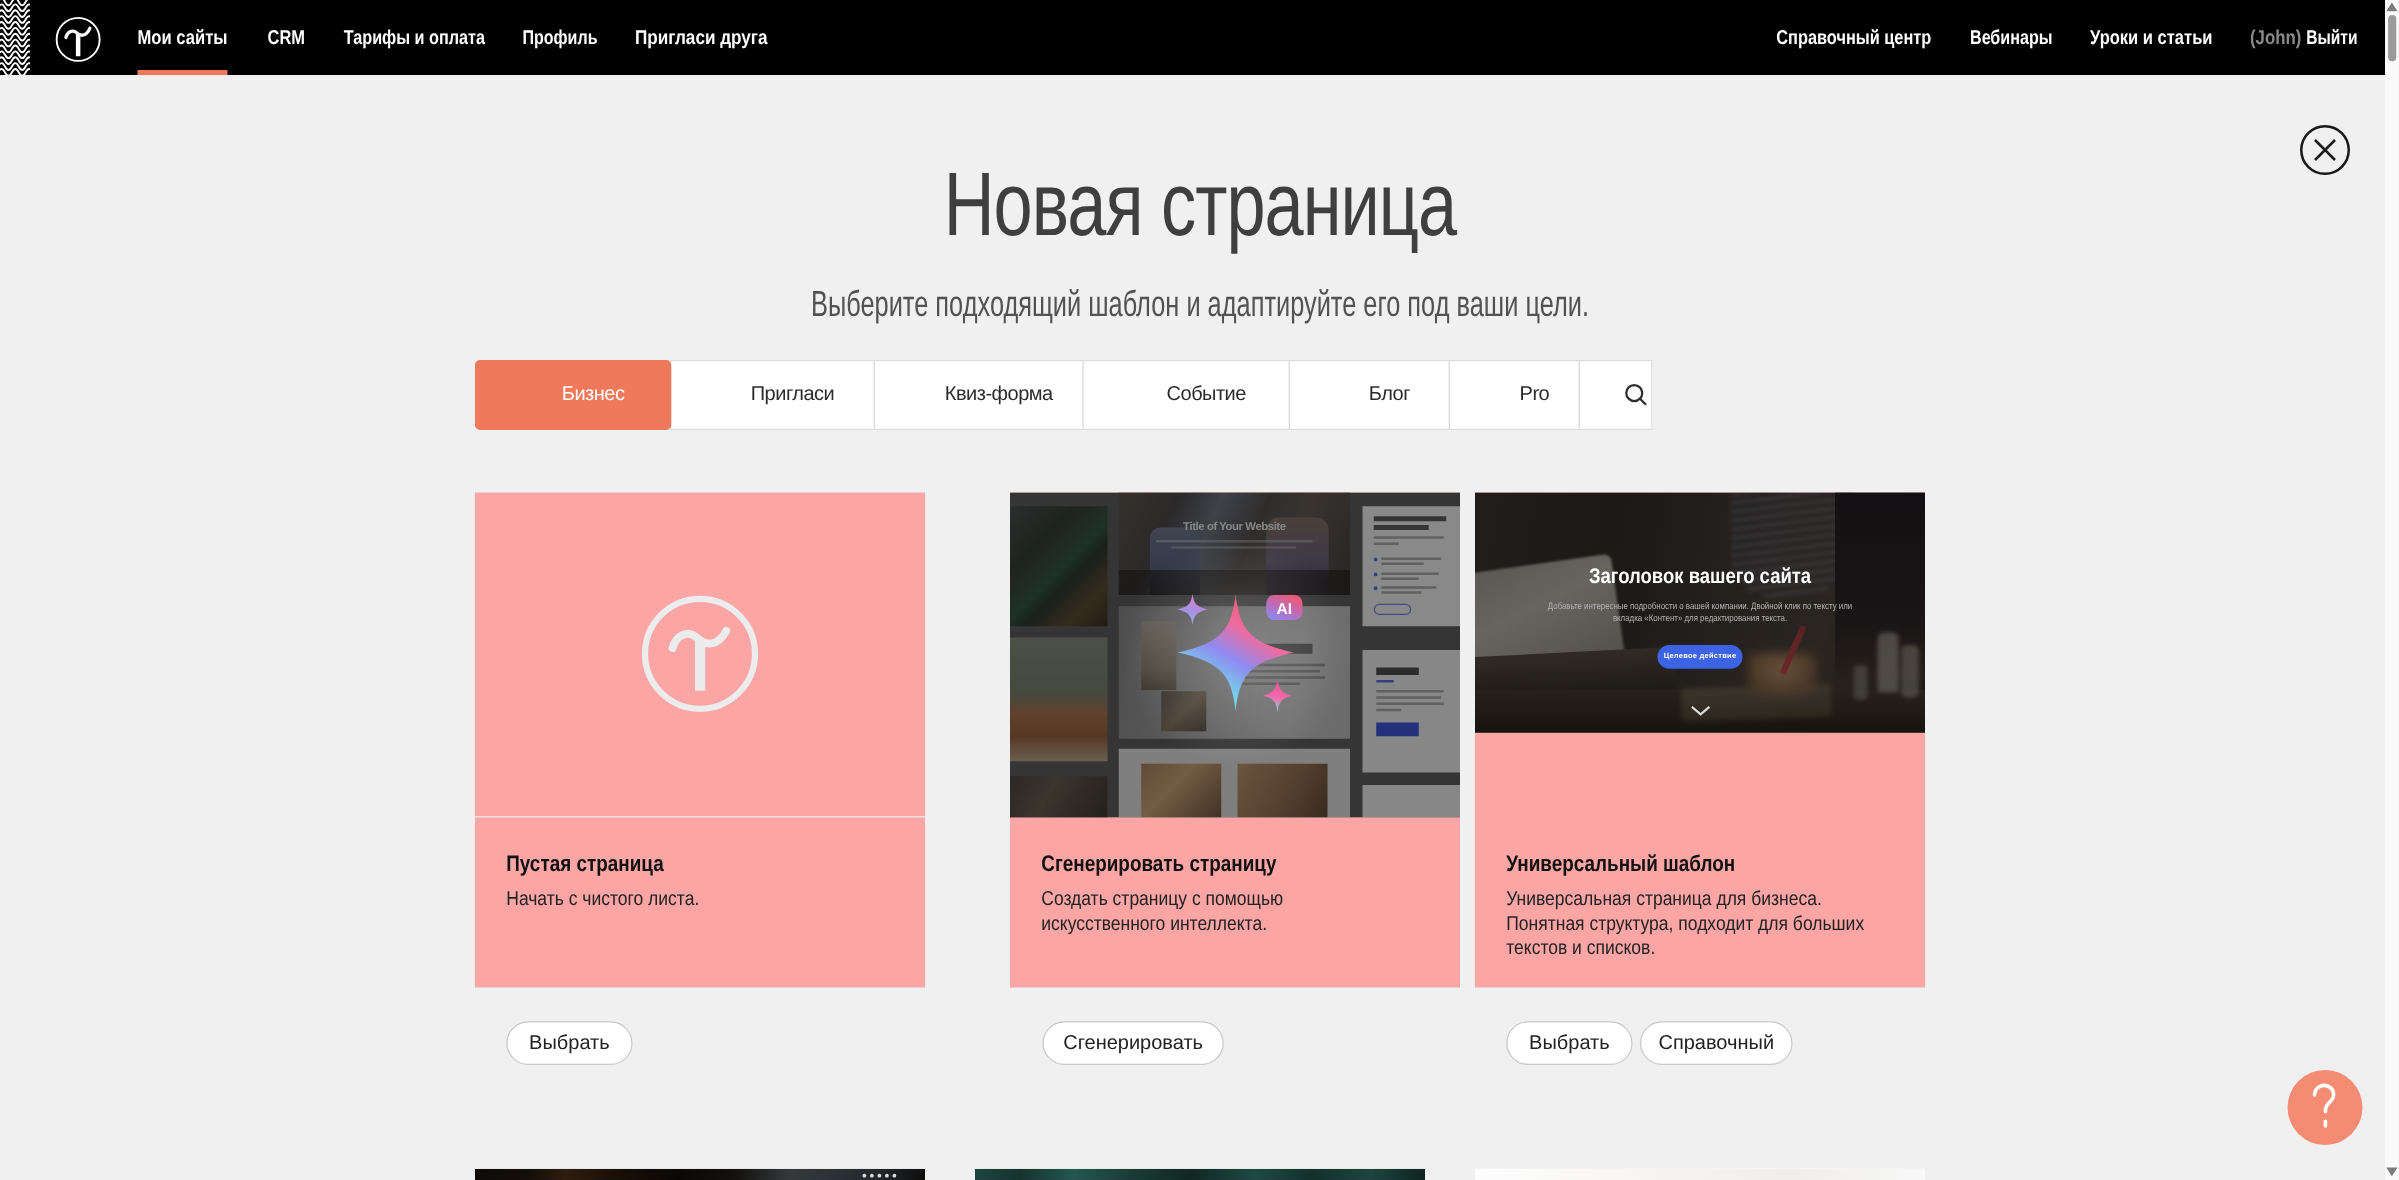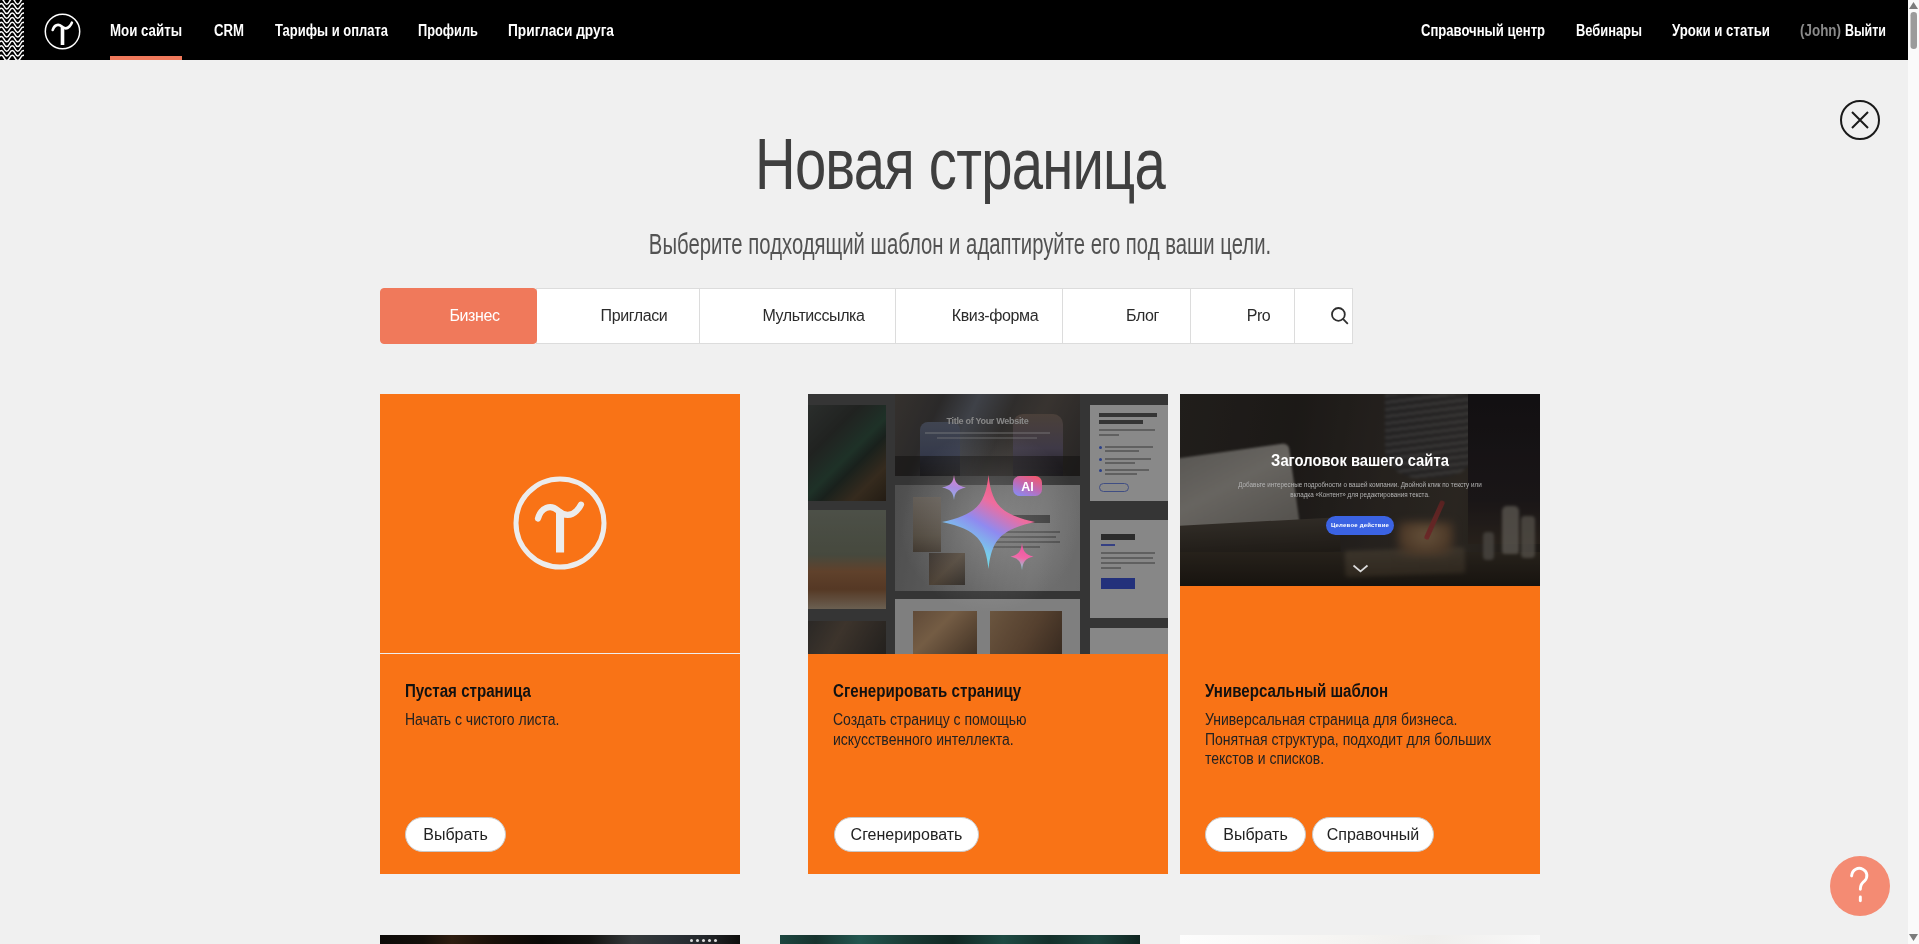--- a/index.html
+++ b/index.html
@@ -12,21 +12,21 @@
   #nav .item { position:absolute; top:0; height:60px; line-height:61px; color:#fff; font-size:16px; font-weight:bold; white-space:nowrap; display:inline-block; transform-origin:0 50%; }
   #underline { position:absolute; left:110px; top:56px; width:72px; height:4px; background:#f0795b; }
 
   
   #tabs { position:absolute; left:380px; top:288px; height:56px; display:flex; }
   #tabs .tab { height:56px; border:1px solid #dcdcdc; margin-left:-1px; background:#fff; color:#2b2b2b; font-size:16px; letter-spacing:-0.4px; display:flex; align-items:center; justify-content:center;padding-left:32px; }
   #tabs .tab.first { margin-left:0; }
   #tabs .tab.active { background:#f0795b; border-color:#f0795b; color:#fff; border-radius:4px; position:relative; z-index:2; }
 
   
-  .card { position:absolute; top:394px; width:360px; height:480px; background:#f97316; }
+  .card { position:absolute; top:394px; width:360px; height:396px; background:#fca5a5; }
   .cimg { position:absolute; left:0; top:0; width:360px; height:260px; overflow:hidden; }
   .ctitle { position:absolute; left:25px; top:287px; font-size:18px; font-weight:bold; color:#111; transform:scaleX(0.84); transform-origin:0 0; white-space:nowrap; }
   .cdesc { position:absolute; left:25px; top:316px; font-size:16px; color:#222; line-height:19.5px; transform:scaleX(0.875); transform-origin:0 0; white-space:nowrap; }
   .cbtn { position:absolute; top:423px; height:35px; border:1px solid #c9c9c9; border-radius:17.5px; background:#fff; color:#222; font-size:16px; line-height:33px; text-align:center; }
 
   
   .card2 { position:absolute; top:935px; width:360px; height:200px; background:#fff; overflow:hidden; }
 </style>
 </head>
 <body>
@@ -57,22 +57,22 @@
   <circle cx="0" cy="0" r="19" fill="none" stroke="#1a1a1a" stroke-width="2"></circle>
   <path d="M -8,-8 L 8,8 M 8,-8 L -8,8" stroke="#1a1a1a" stroke-width="2" fill="none"></path>
 </svg>
 
 <div id="bigtitle" class="abs" style="left:0;top:123px;width:1920px;text-align:center;font-size:72px;color:#3f3f3f;font-weight:normal;letter-spacing:-1px;transform:scaleX(0.781);">Новая страница</div>
 <div id="subtitle" class="abs" style="left:0;top:228px;width:1920px;text-align:center;font-size:29px;color:#525252;letter-spacing:0px;transform:scaleX(0.70);">Выберите подходящий шаблон и адаптируйте его под ваши цели.</div>
 
 <div id="tabs">
   <div class="tab first active" style="width:157px">Бизнес</div>
   <div class="tab" style="width:164px">Пригласи</div>
-  <div class="tab" style="width:197px">Мультиссылка</div>
   <div class="tab" style="width:168px">Квиз-форма</div>
+  <div class="tab" style="width:166px">Событие</div>
   <div class="tab" style="width:129px">Блог</div>
   <div class="tab" style="width:105px">Pro</div>
   <div class="tab" style="width:59px">
     <svg width="20" height="20" viewBox="0 0 20 20">
         <circle cx="8.4" cy="8.4" r="6.4" fill="none" stroke="#2e2e2e" stroke-width="1.8"></circle>
         <line x1="13.2" y1="13.2" x2="17.8" y2="17.8" stroke="#2e2e2e" stroke-width="1.8"></line>
       </svg>
   </div>
 </div>
 

